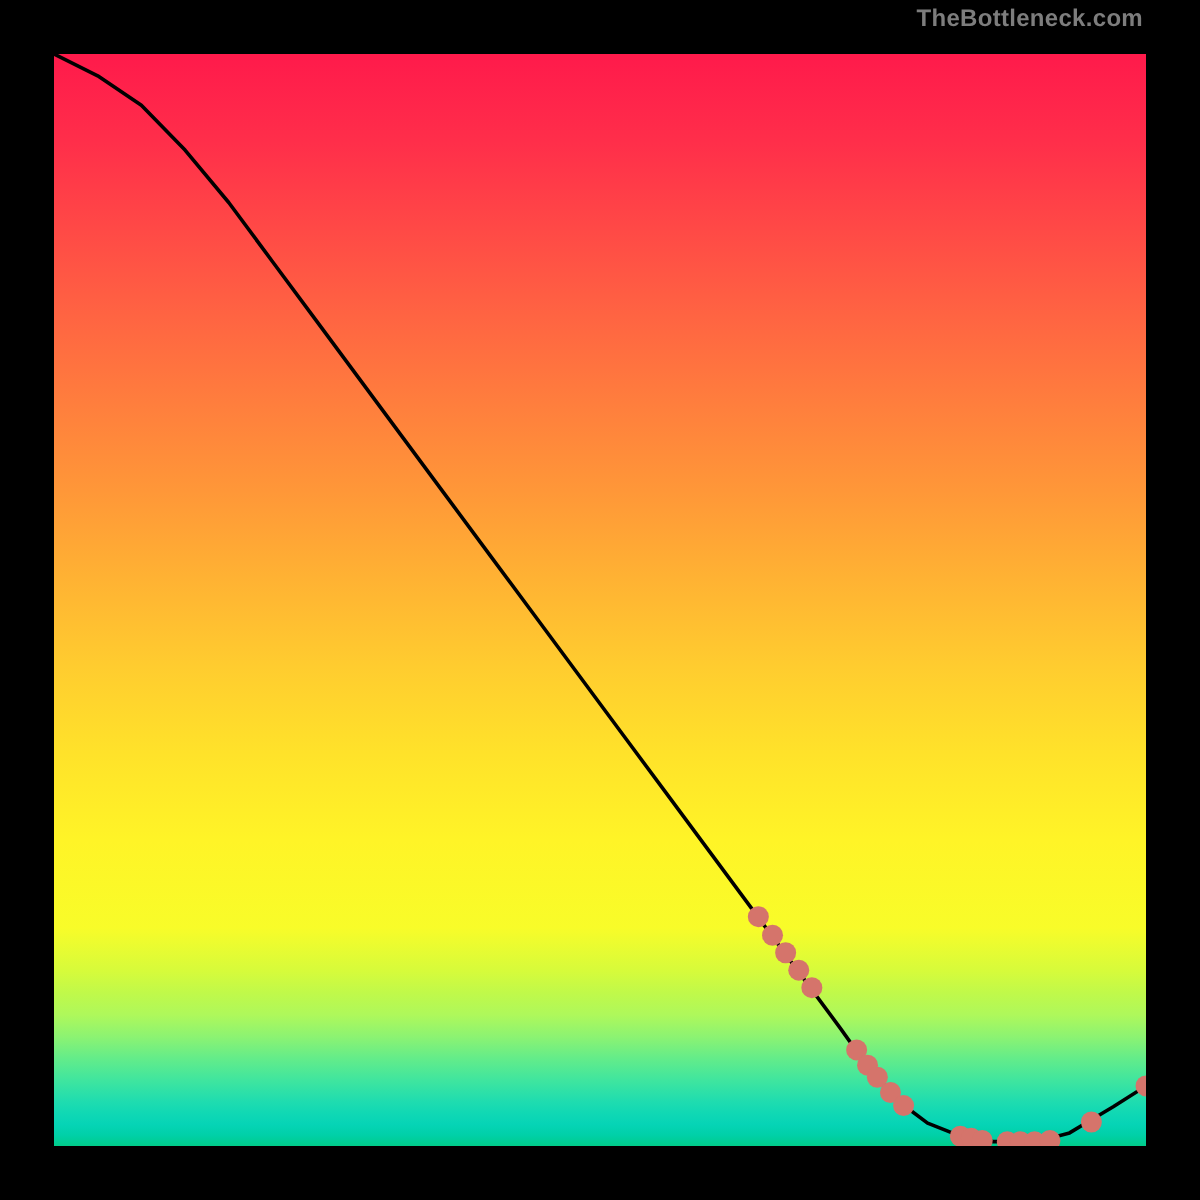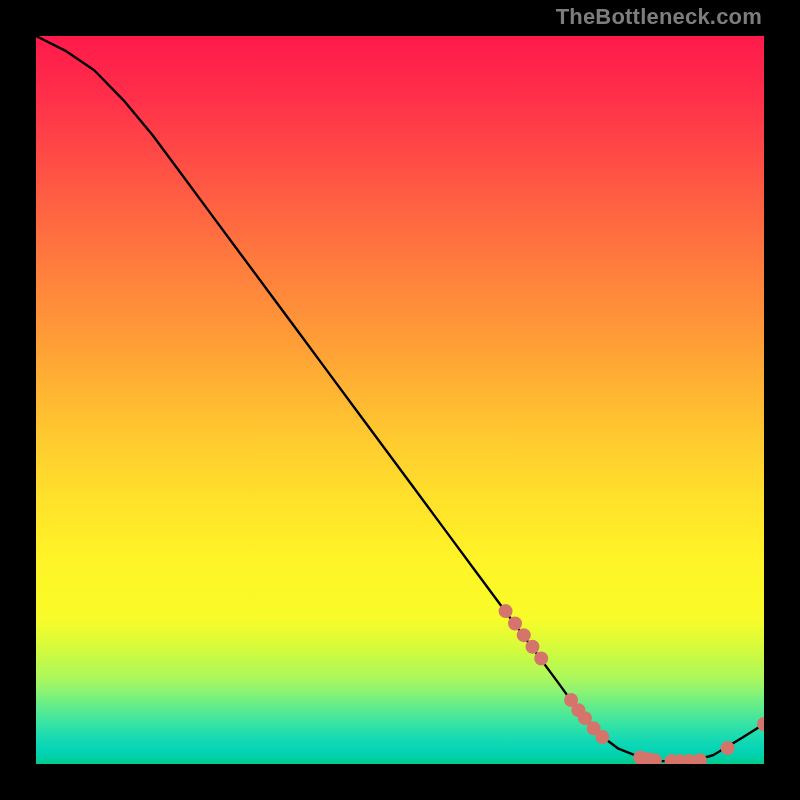--- a/index.html
+++ b/index.html
@@ -52,21 +52,21 @@
     left: 0;
     top: 0;
     width: 728px;
     height: 728px;
   }
   .watermark {
     position: absolute;
     top: 4px;
     right: 38px;
     font-family: Arial, Helvetica, sans-serif;
-    font-size: 22px;
+    font-size: 16px;
     font-weight: 600;
     color: #7d7d7d;
     letter-spacing: 0.2px;
   }
 </style>
 </head>
 <body>
 
 <div class="chart-wrap">
   <div class="watermark">TheBottleneck.com</div>

